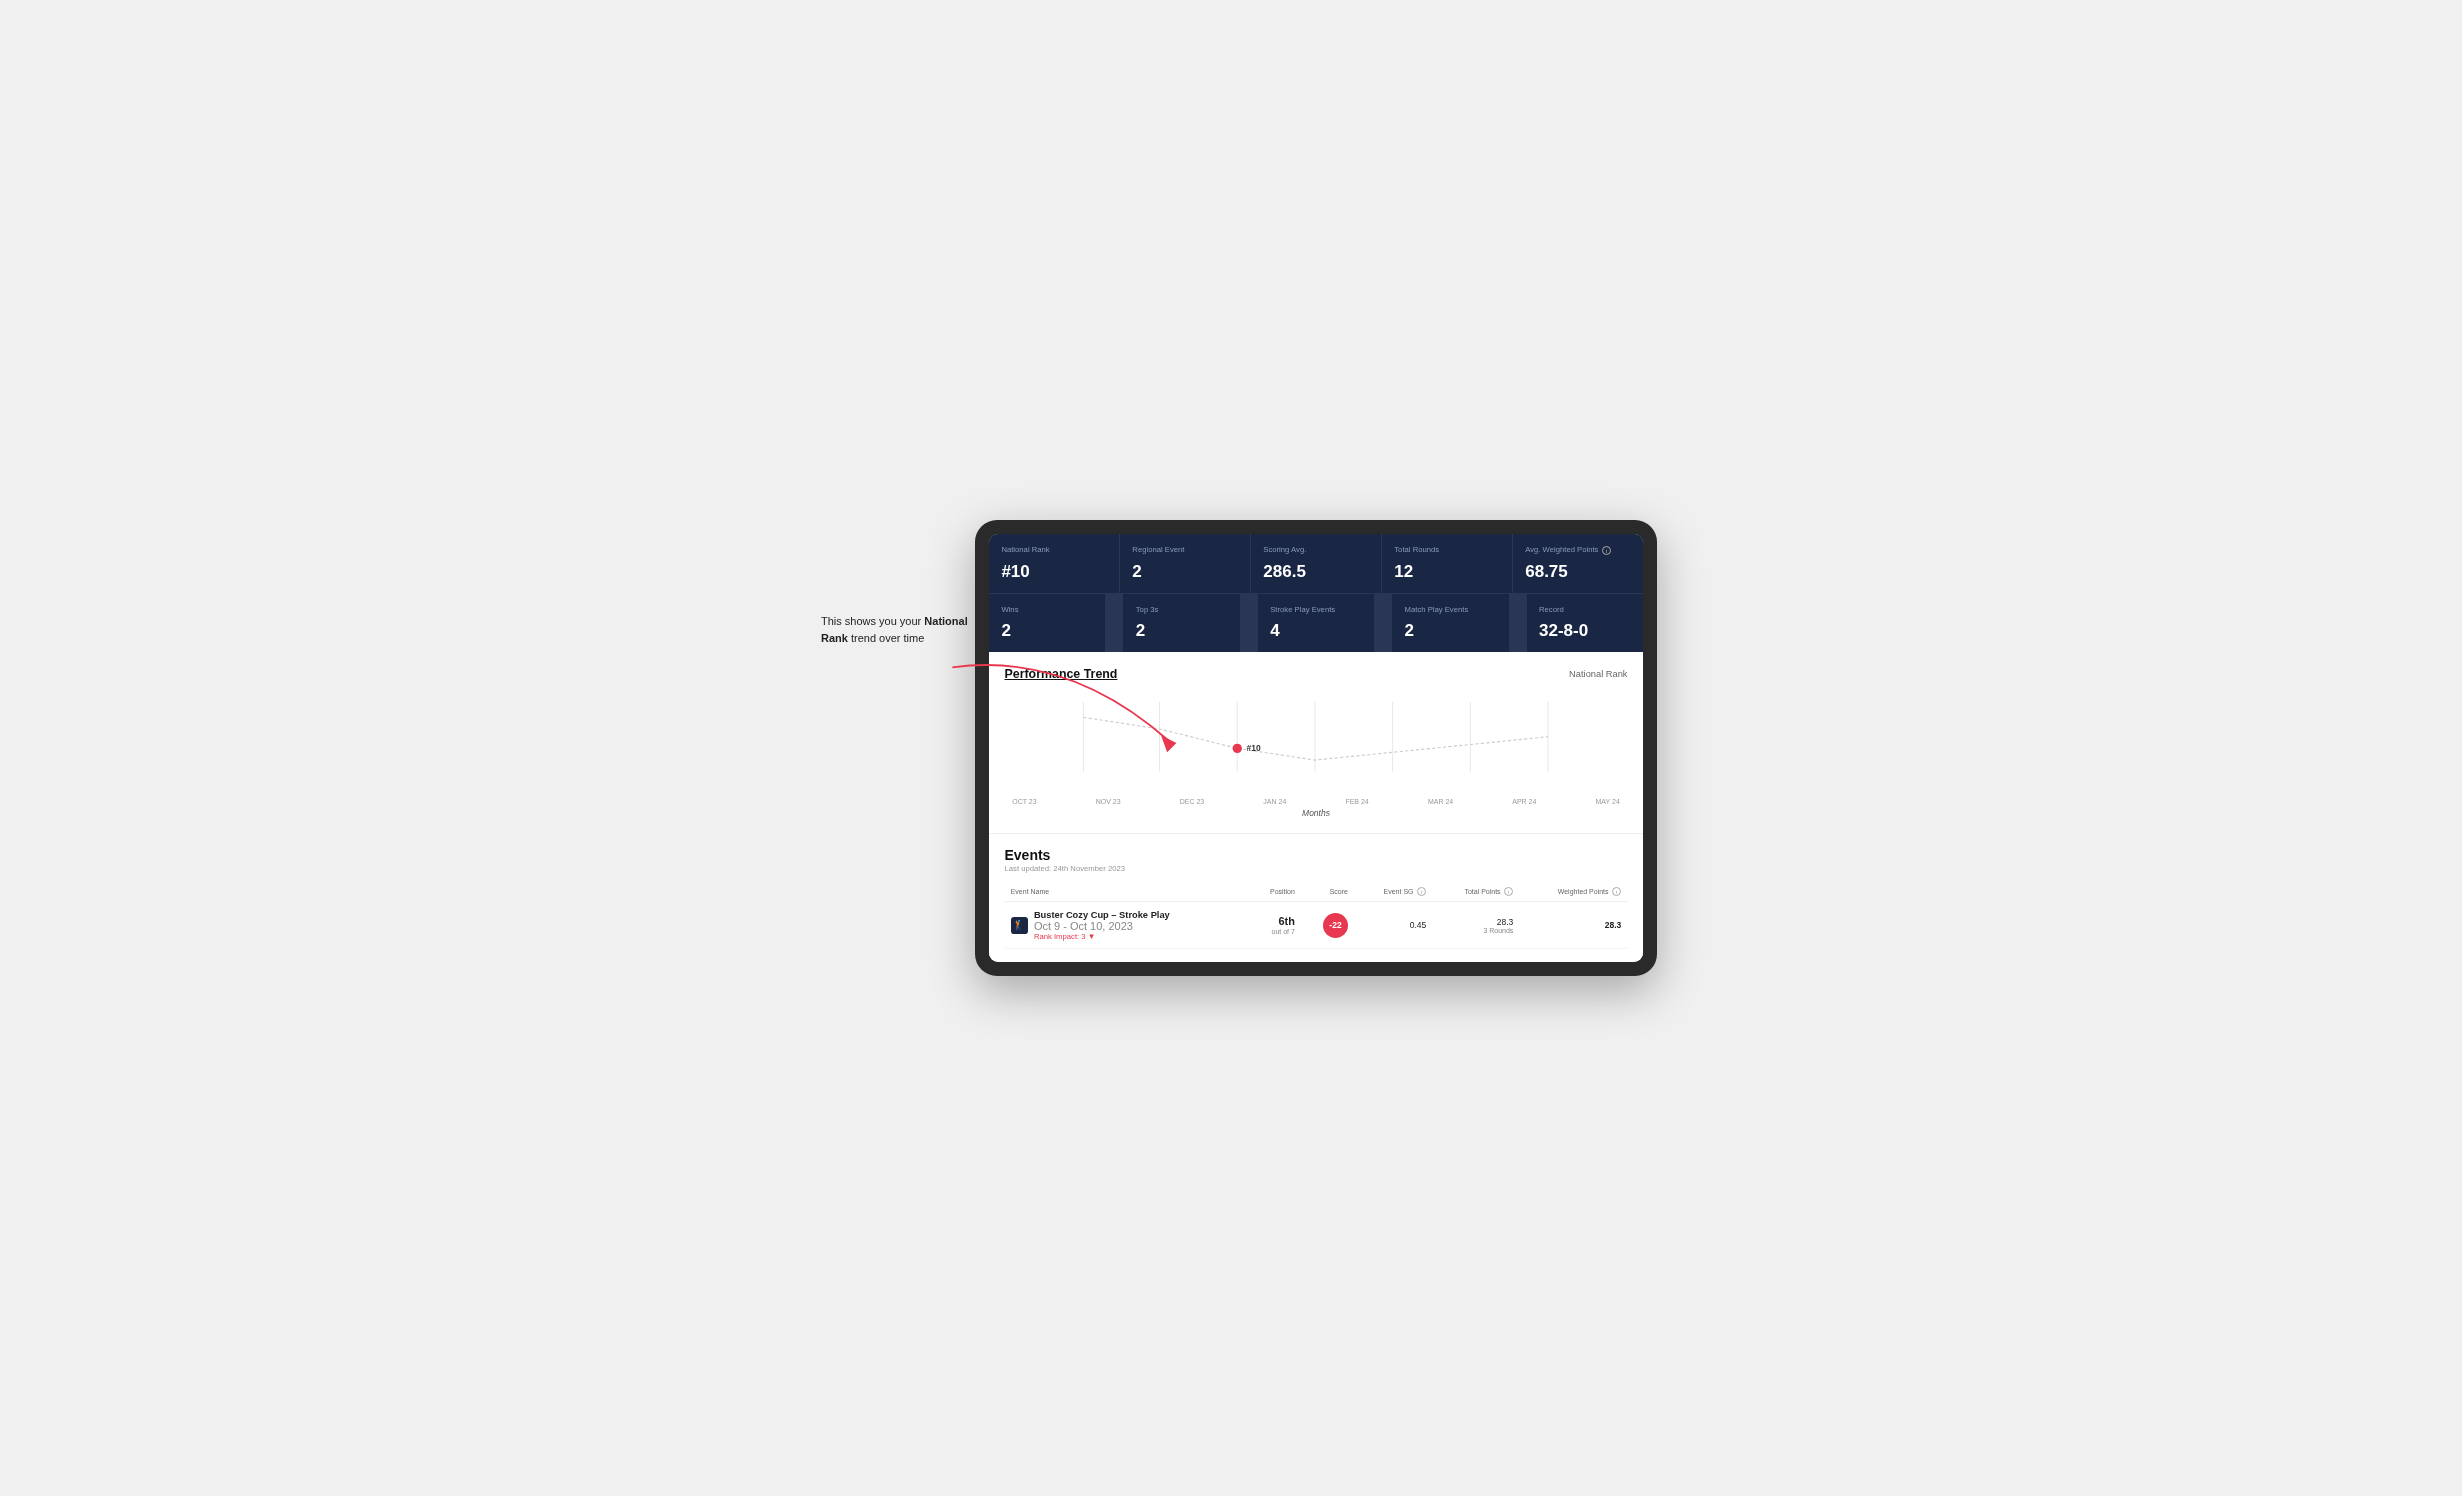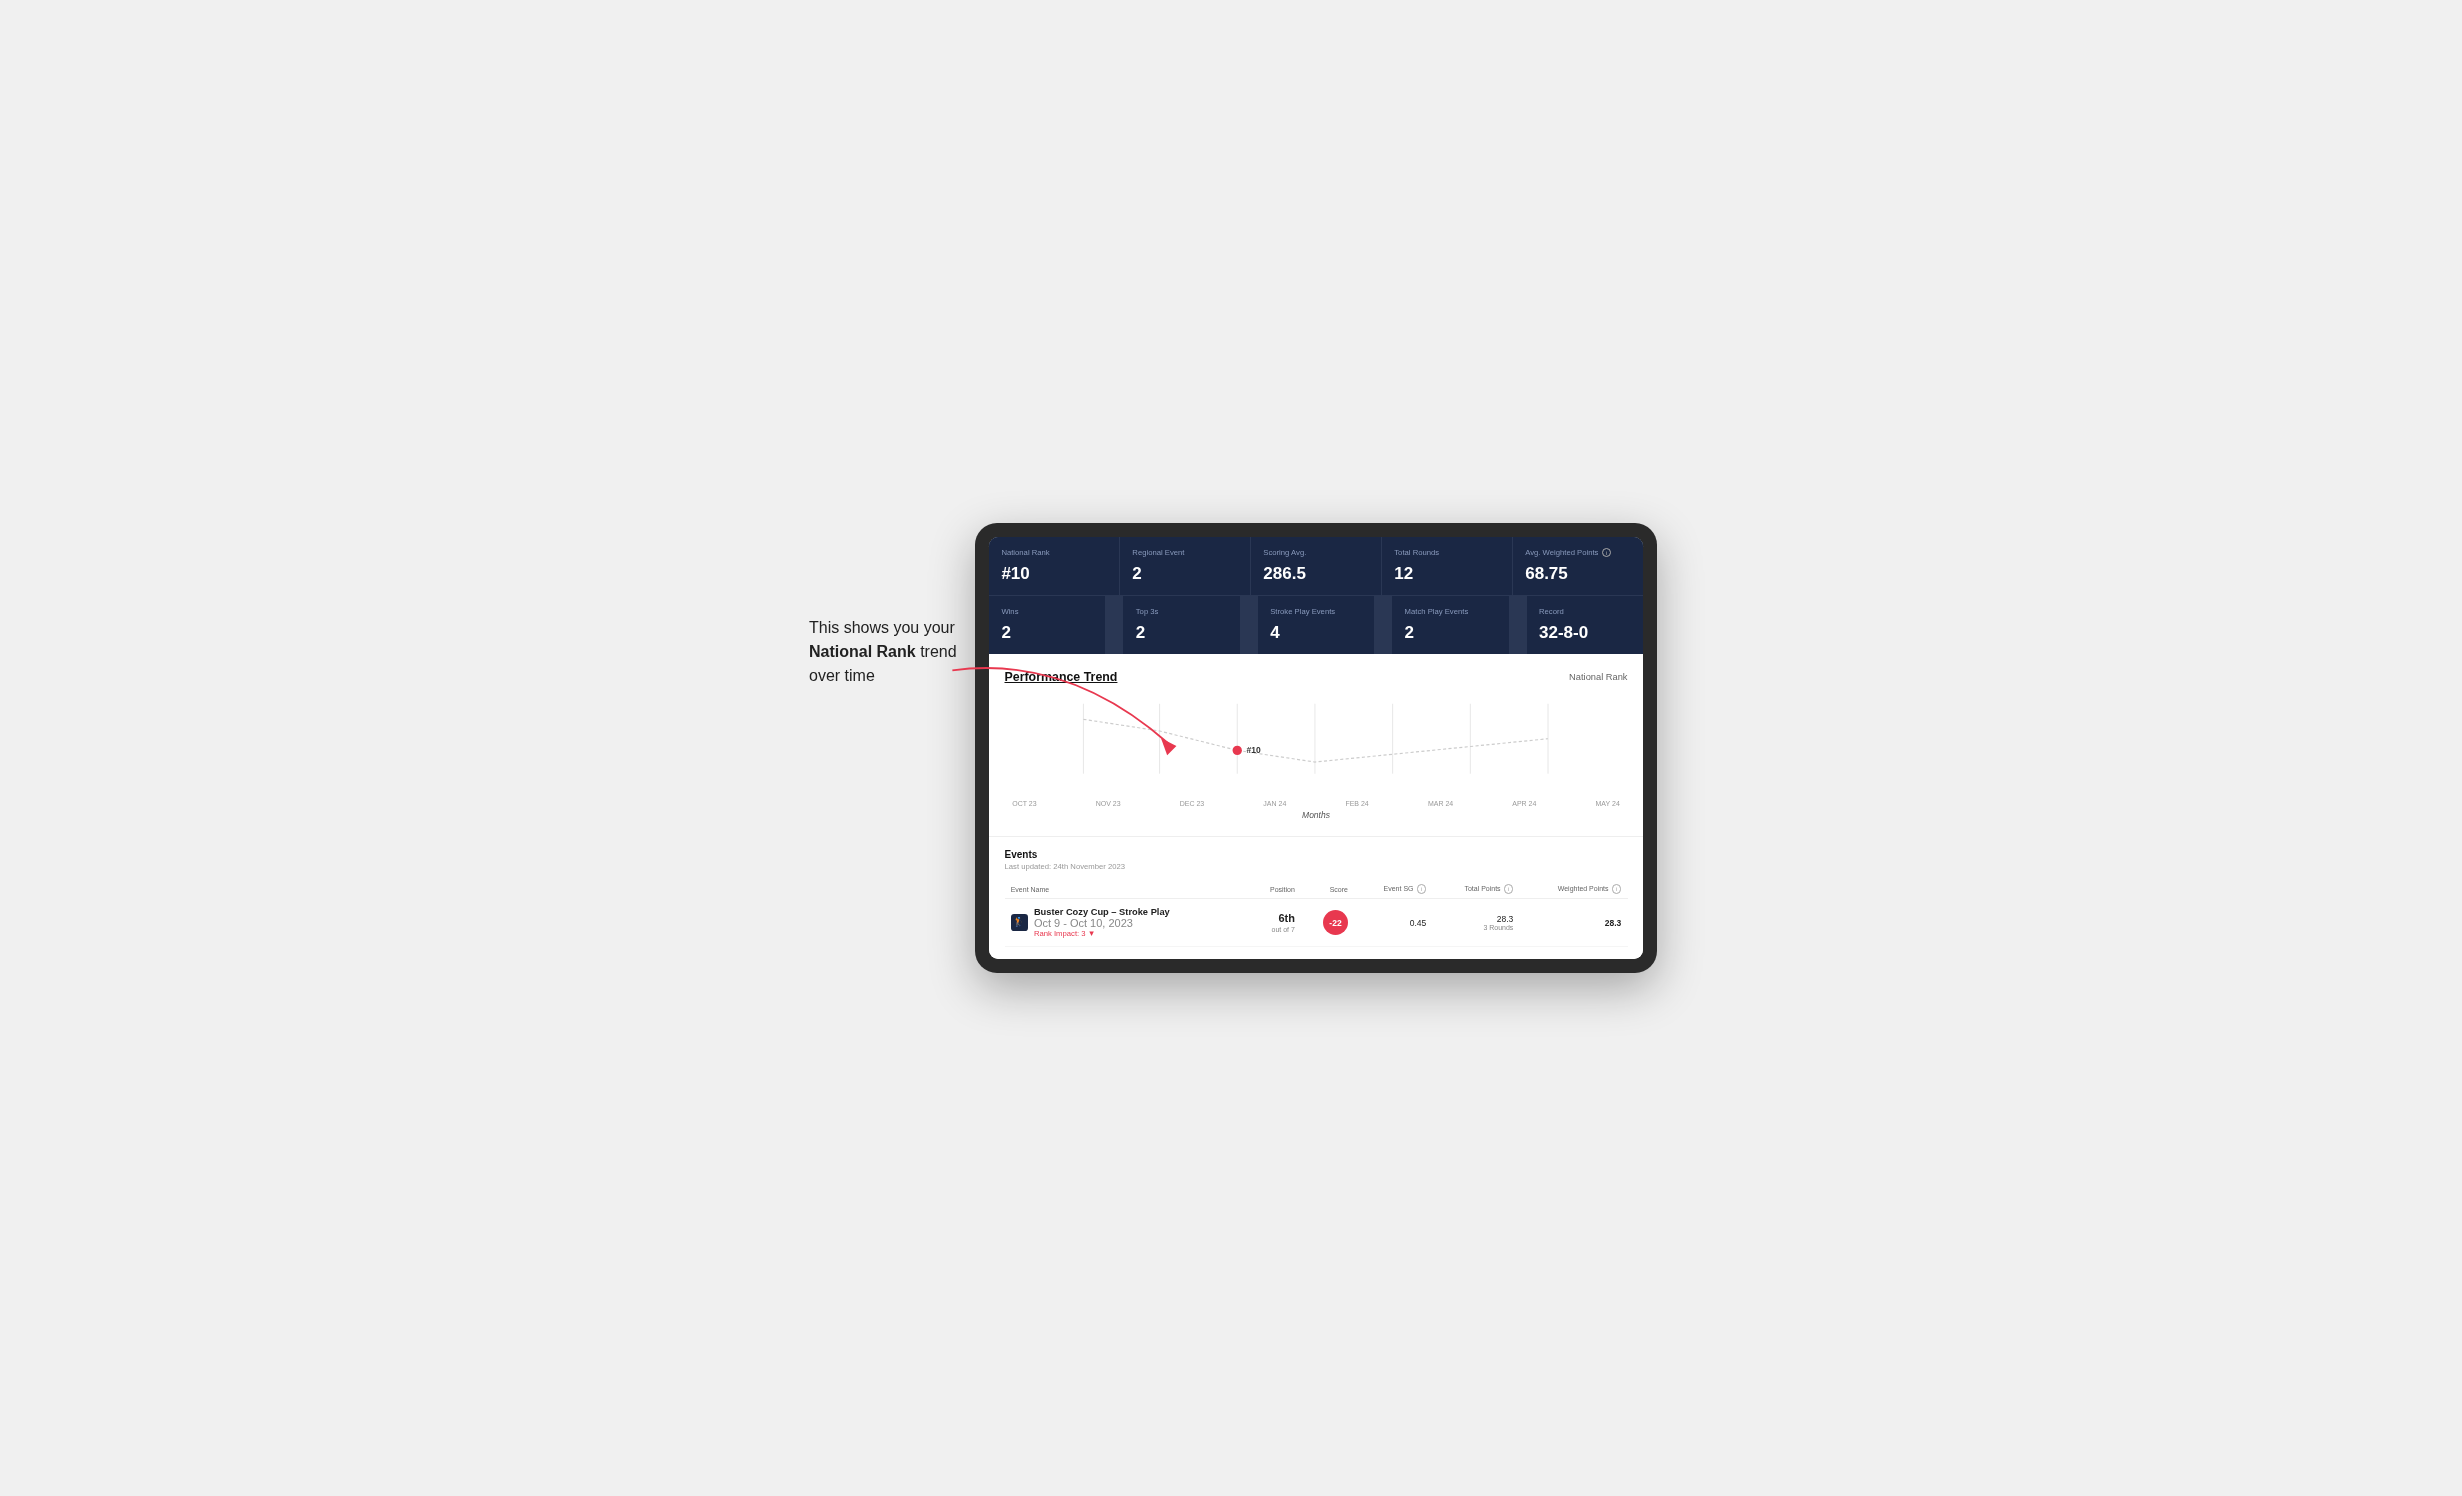--- a/index.html
+++ b/index.html
@@ -15,24 +15,24 @@
 
     .page-wrapper {
       position: relative;
       width: 100%;
       max-width: 852px;
     }
 
     
     .annotation {
       position: absolute;
-      left: 4px;
+      left: 16px;
       top: 93px;
       width: 155px;
-      font-size: 16px;
+      font-size: 11px;
       color: #222;
       line-height: 1.5;
       z-index: 10;
     }
     .annotation strong { font-weight: 800; }
 
     
     .arrow-svg {
       position: absolute;
       left: 124px;
@@ -148,21 +148,21 @@
       font-style: italic;
     }
 
     
     .events-section {
       padding: 12.4px 15.5px;
       background: #fff;
       border-top: 0.8px solid #eee;
     }
     .events-title {
-      font-size: 10px;
+      font-size: 14px;
       font-weight: 700;
       color: #111;
       margin-bottom: 1.5px;
     }
     .events-updated {
       font-size: 7.7px;
       color: #999;
       margin-bottom: 9.3px;
     }
 

